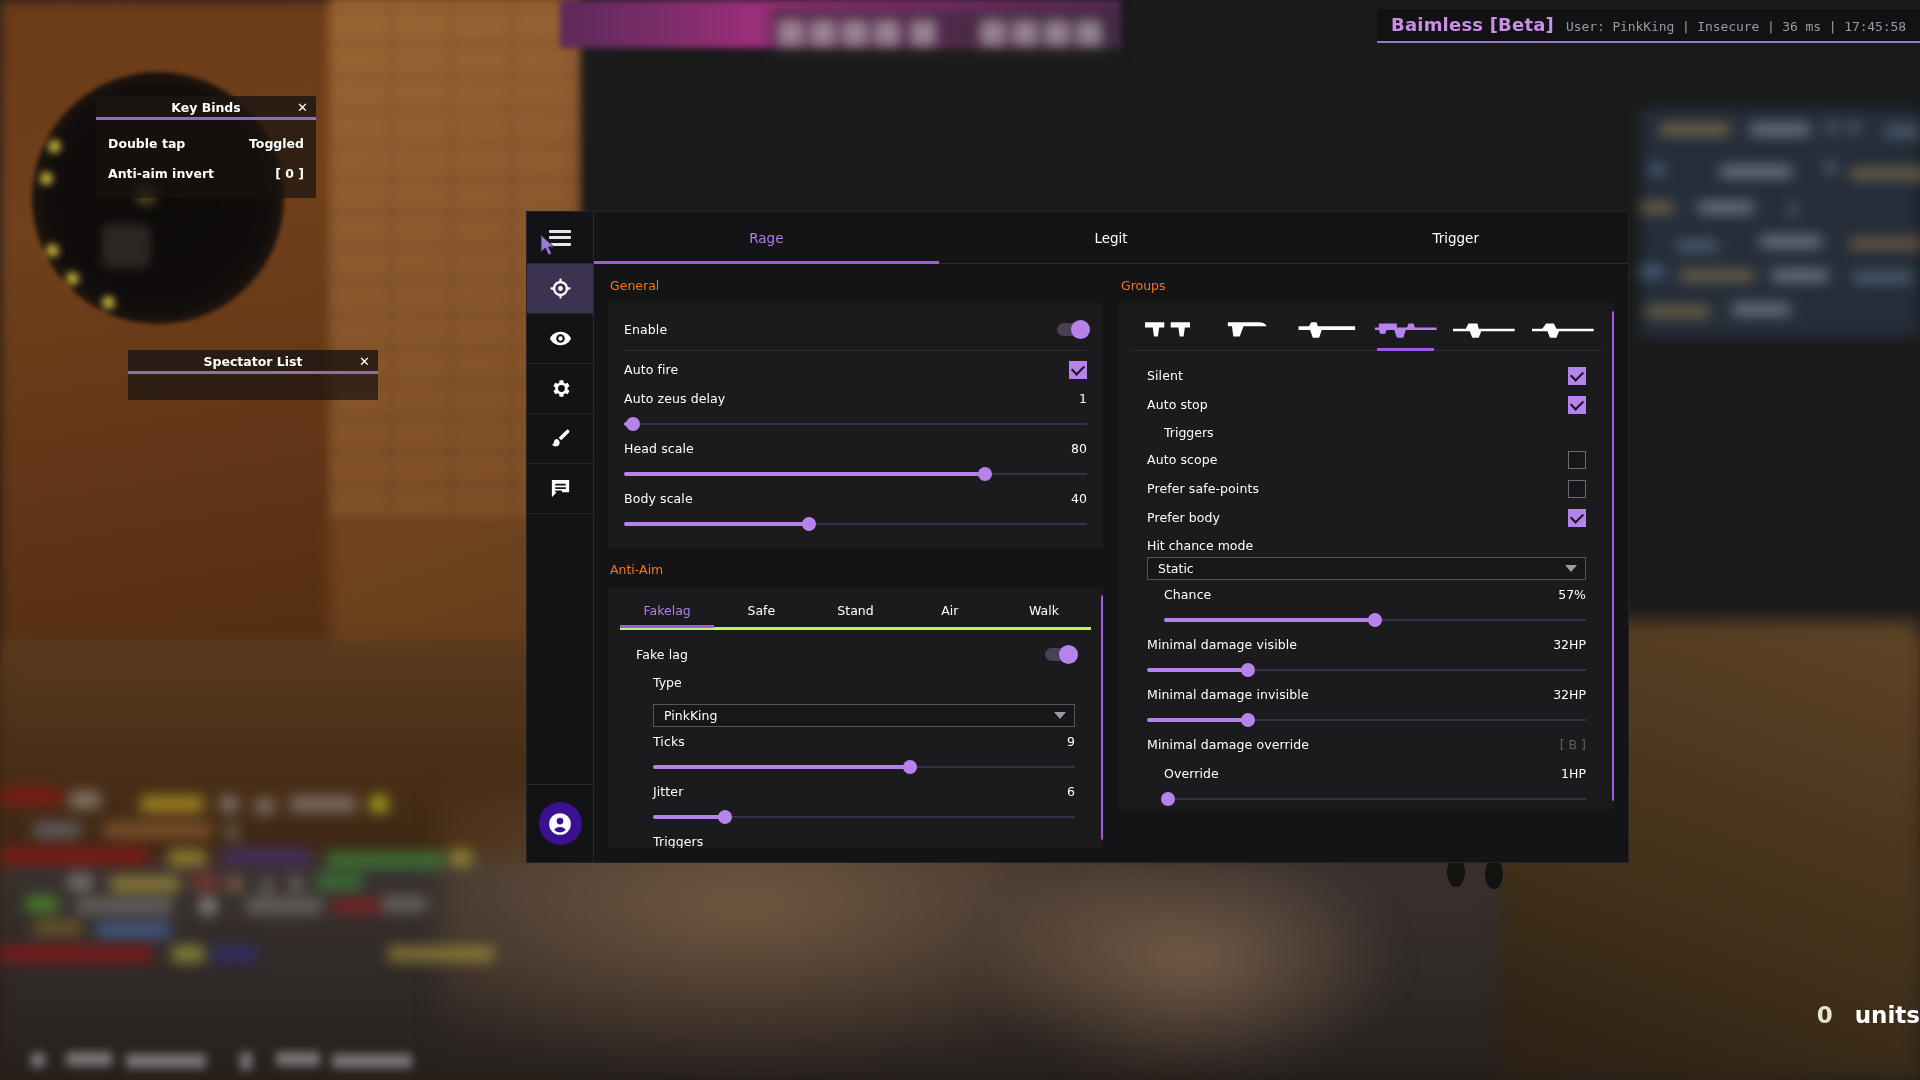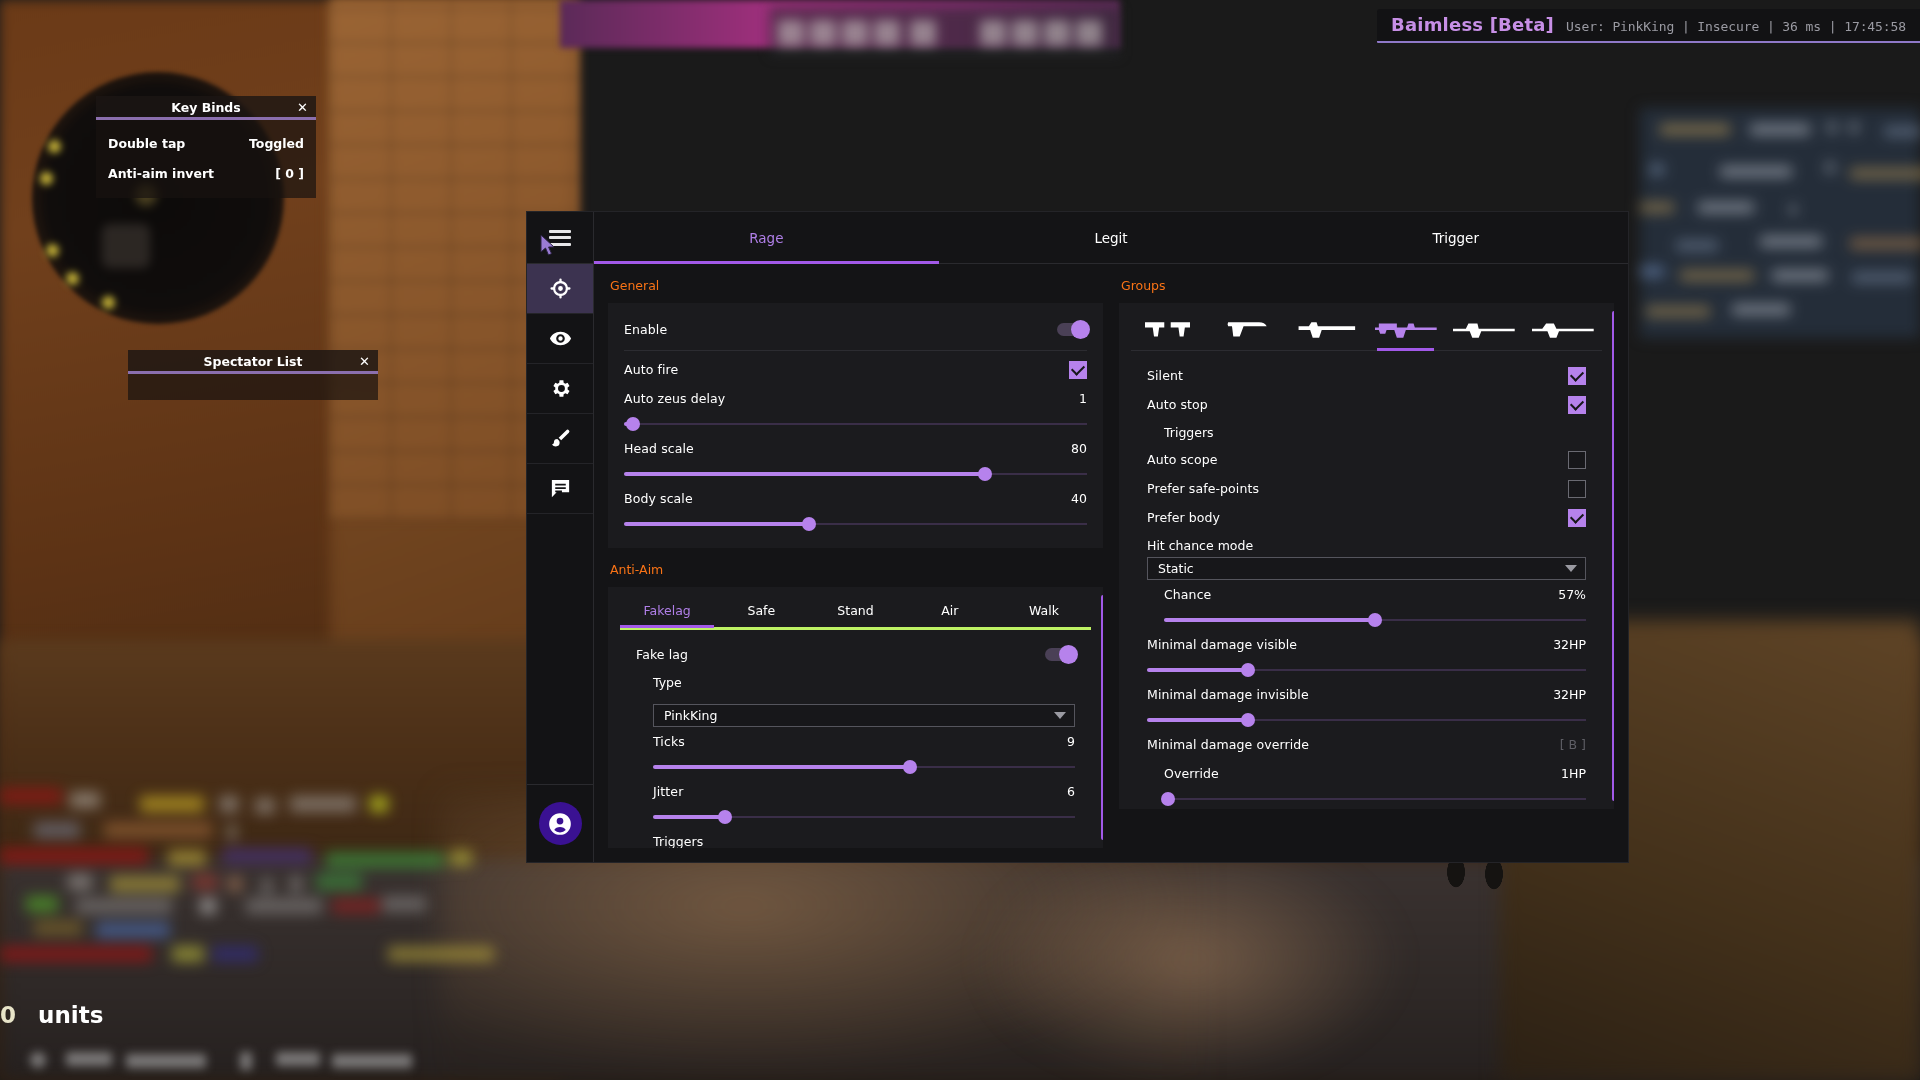--- a/index.html
+++ b/index.html
@@ -156,21 +156,21 @@
     height:30px; color:#ffffff; font-size:12.5px; font-weight:bold;
   }
   .hudwin .hw-row .val { color:#ffffff; }
 
   #keybinds { left:96px; top:96px; width:220px; }
   #spectators { left:128px; top:350px; width:250px; }
   #spectators .hw-body { height:26px; }
 
   
   #units {
-    position:absolute; left:0; right:0; top:1002px; text-align:left; z-index:60;
+    position:absolute; left:0; right:0; top:1002px; text-align:right; z-index:60;
     font-size:23px; font-weight:bold; font-family:"DejaVu Sans", sans-serif;
   }
   #units .num { color:#e8e4c8; }
   #units .lbl { color:#ffffff; margin-left:14px; }
 
   
   #menu {
     position:absolute; left:527px; top:212px; width:1101px; height:650px;
     background:#141416; z-index:100; display:flex;
     box-shadow:0 0 0 1px #242428;

